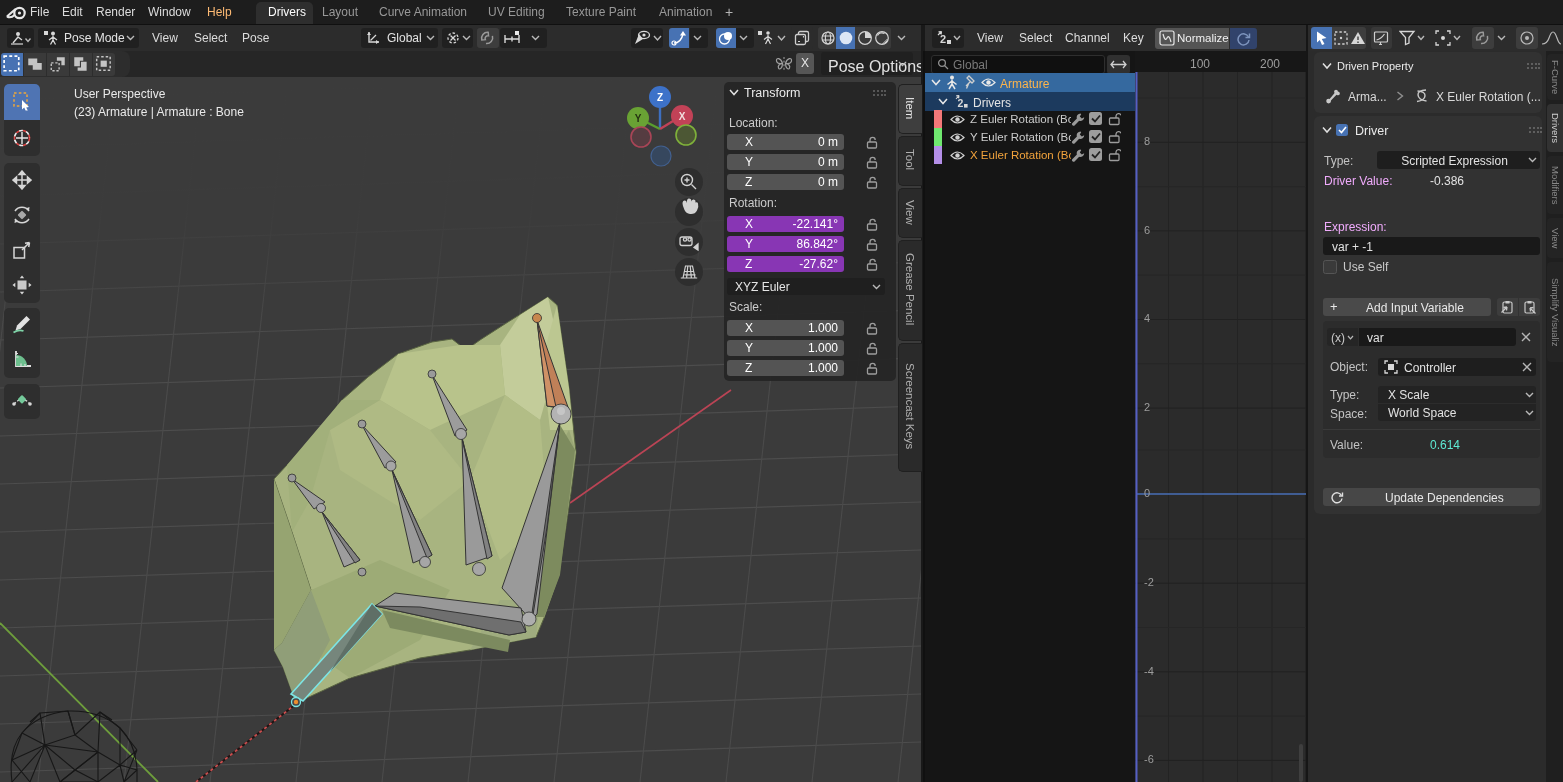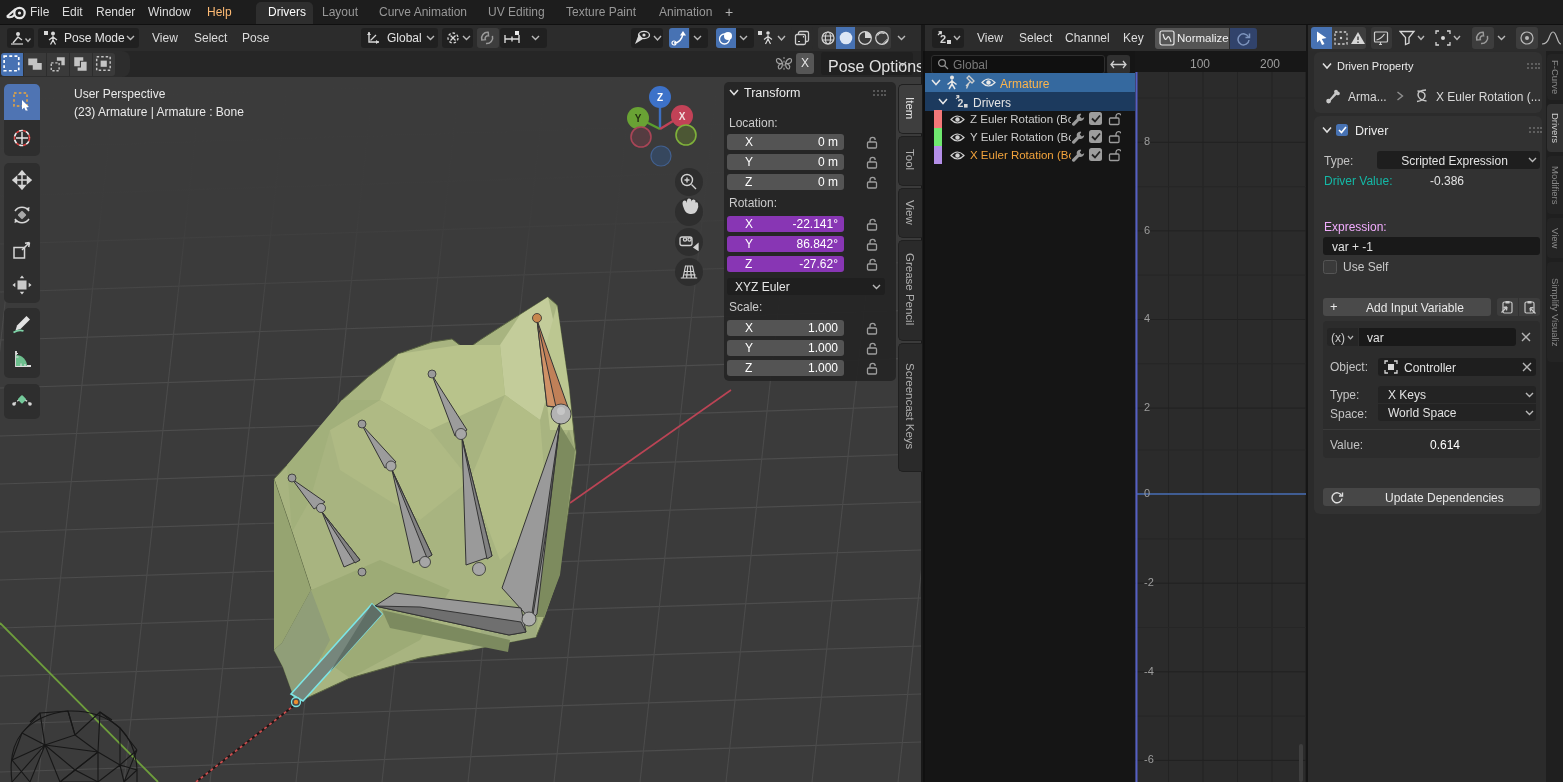--- a/index.html
+++ b/index.html
@@ -937,21 +937,21 @@
     </svg>
   </div>
 <div class="a lbl" style="left:1324px;top:154px;color:#c3c3c3">Type:</div>
 <div class="a" style="left:1377px;top:151px;width:163px;height:18px;background:#1e1e1e;border-radius:3px"></div>
 <div class="a lbl" style="left:1377px;top:154px;width:155px;text-align:center;color:#e2e2e2">Scripted Expression</div>
 <div class="a" style="left:1528px;top:157px">
     <svg width="9" height="6" viewBox="0 0 9 6">
       <path d="M1 1 L4.5 4.5 L8 1" stroke="#b9b9b9" stroke-width="1.4" fill="none"></path>
     </svg>
   </div>
-<div class="a lbl" style="left:1324px;top:174px;color:#14b8a6">Driver Value:</div>
+<div class="a lbl" style="left:1324px;top:174px;color:#f0abfc">Driver Value:</div>
 <div class="a lbl" style="left:1430px;top:174px;color:#e2e2e2">-0.386</div>
 <div class="a lbl" style="left:1324px;top:220px;color:#f0abfc">Expression:</div>
 <div class="a" style="left:1323px;top:237px;width:217px;height:18px;background:#191919;border-radius:3px"></div>
 <div class="a lbl" style="left:1332px;top:240px;color:#e2e2e2">var + -1</div>
 <div class="a" style="left:1323px;top:260px;width:12px;height:12px;background:#3a3a3a;border:1px solid #555;border-radius:2.5px"></div>
 <div class="a lbl" style="left:1343px;top:260px;color:#c9c9c9">Use Self</div>
 <div class="a" style="left:1323px;top:298px;width:168px;height:18px;background:#4a4a4a;border-radius:3px"></div>
 <div class="a lbl" style="left:1330px;top:299px;color:#e8e8e8;font-size:13px">+</div>
 <div class="a lbl" style="left:1366px;top:301px;color:#e8e8e8">Add Input Variable</div>
 <div class="a" style="left:1497px;top:298px;width:21px;height:18px;background:#3d3d3d;border-radius:3px 0 0 3px"></div>
@@ -995,37 +995,37 @@
     </svg>
   </div>
 <div class="a lbl" style="left:1404px;top:361px;color:#e2e2e2">Controller</div>
 <div class="a" style="left:1521px;top:361px">
     <svg width="12" height="12" viewBox="0 0 12 12">
       <path d="M2 2 L10 10 M10 2 L2 10" stroke="#b5b5b5" stroke-width="1.4"></path>
     </svg>
   </div>
 <div class="a lbl" style="left:1330px;top:388px;color:#c3c3c3">Type:</div>
 <div class="a" style="left:1378px;top:386px;width:158px;height:17px;background:#232323;border-radius:3px 3px 0 0"></div>
-<div class="a lbl" style="left:1388px;top:388px;color:#e2e2e2">X Keys</div>
+<div class="a lbl" style="left:1388px;top:388px;color:#e2e2e2">X Scale</div>
 <div class="a" style="left:1525px;top:392px">
     <svg width="9" height="6" viewBox="0 0 9 6">
       <path d="M1 1 L4.5 4.5 L8 1" stroke="#b9b9b9" stroke-width="1.4" fill="none"></path>
     </svg>
   </div>
 <div class="a lbl" style="left:1330px;top:407px;color:#c3c3c3">Space:</div>
 <div class="a" style="left:1378px;top:404px;width:158px;height:17px;background:#232323;border-radius:0 0 3px 3px"></div>
 <div class="a lbl" style="left:1388px;top:406px;color:#e2e2e2">World Space</div>
 <div class="a" style="left:1525px;top:410px">
     <svg width="9" height="6" viewBox="0 0 9 6">
       <path d="M1 1 L4.5 4.5 L8 1" stroke="#b9b9b9" stroke-width="1.4" fill="none"></path>
     </svg>
   </div>
 <div class="a" style="left:1323px;top:429px;width:217px;height:1px;background:#3a3a3a"></div>
 <div class="a lbl" style="left:1330px;top:438px;color:#c3c3c3">Value:</div>
-<div class="a lbl" style="left:1430px;top:438px;color:#ffffff">0.614</div>
+<div class="a lbl" style="left:1430px;top:438px;color:#5eead4">0.614</div>
 <div class="a" style="left:1323px;top:488px;width:217px;height:18px;background:#474747;border-radius:3px"></div>
 <div class="a" style="left:1330px;top:490px">
     <svg width="14" height="14" viewBox="0 0 14 14">
       <path d="M11.5 5.5 A5 5 0 1 0 12 8.5" fill="none" stroke="#e0e0e0" stroke-width="1.4"></path>
       <path d="M12.5 2.5 v3.5 h-3.5" fill="none" stroke="#e0e0e0" stroke-width="1.4"></path>
     </svg>
   </div>
 <div class="a lbl" style="left:1385px;top:491px;color:#e8e8e8">Update Dependencies</div>
 
 <div class="a" style="left:1546px;top:51px;width:17px;height:731px;background:#1f1f1f"></div>

